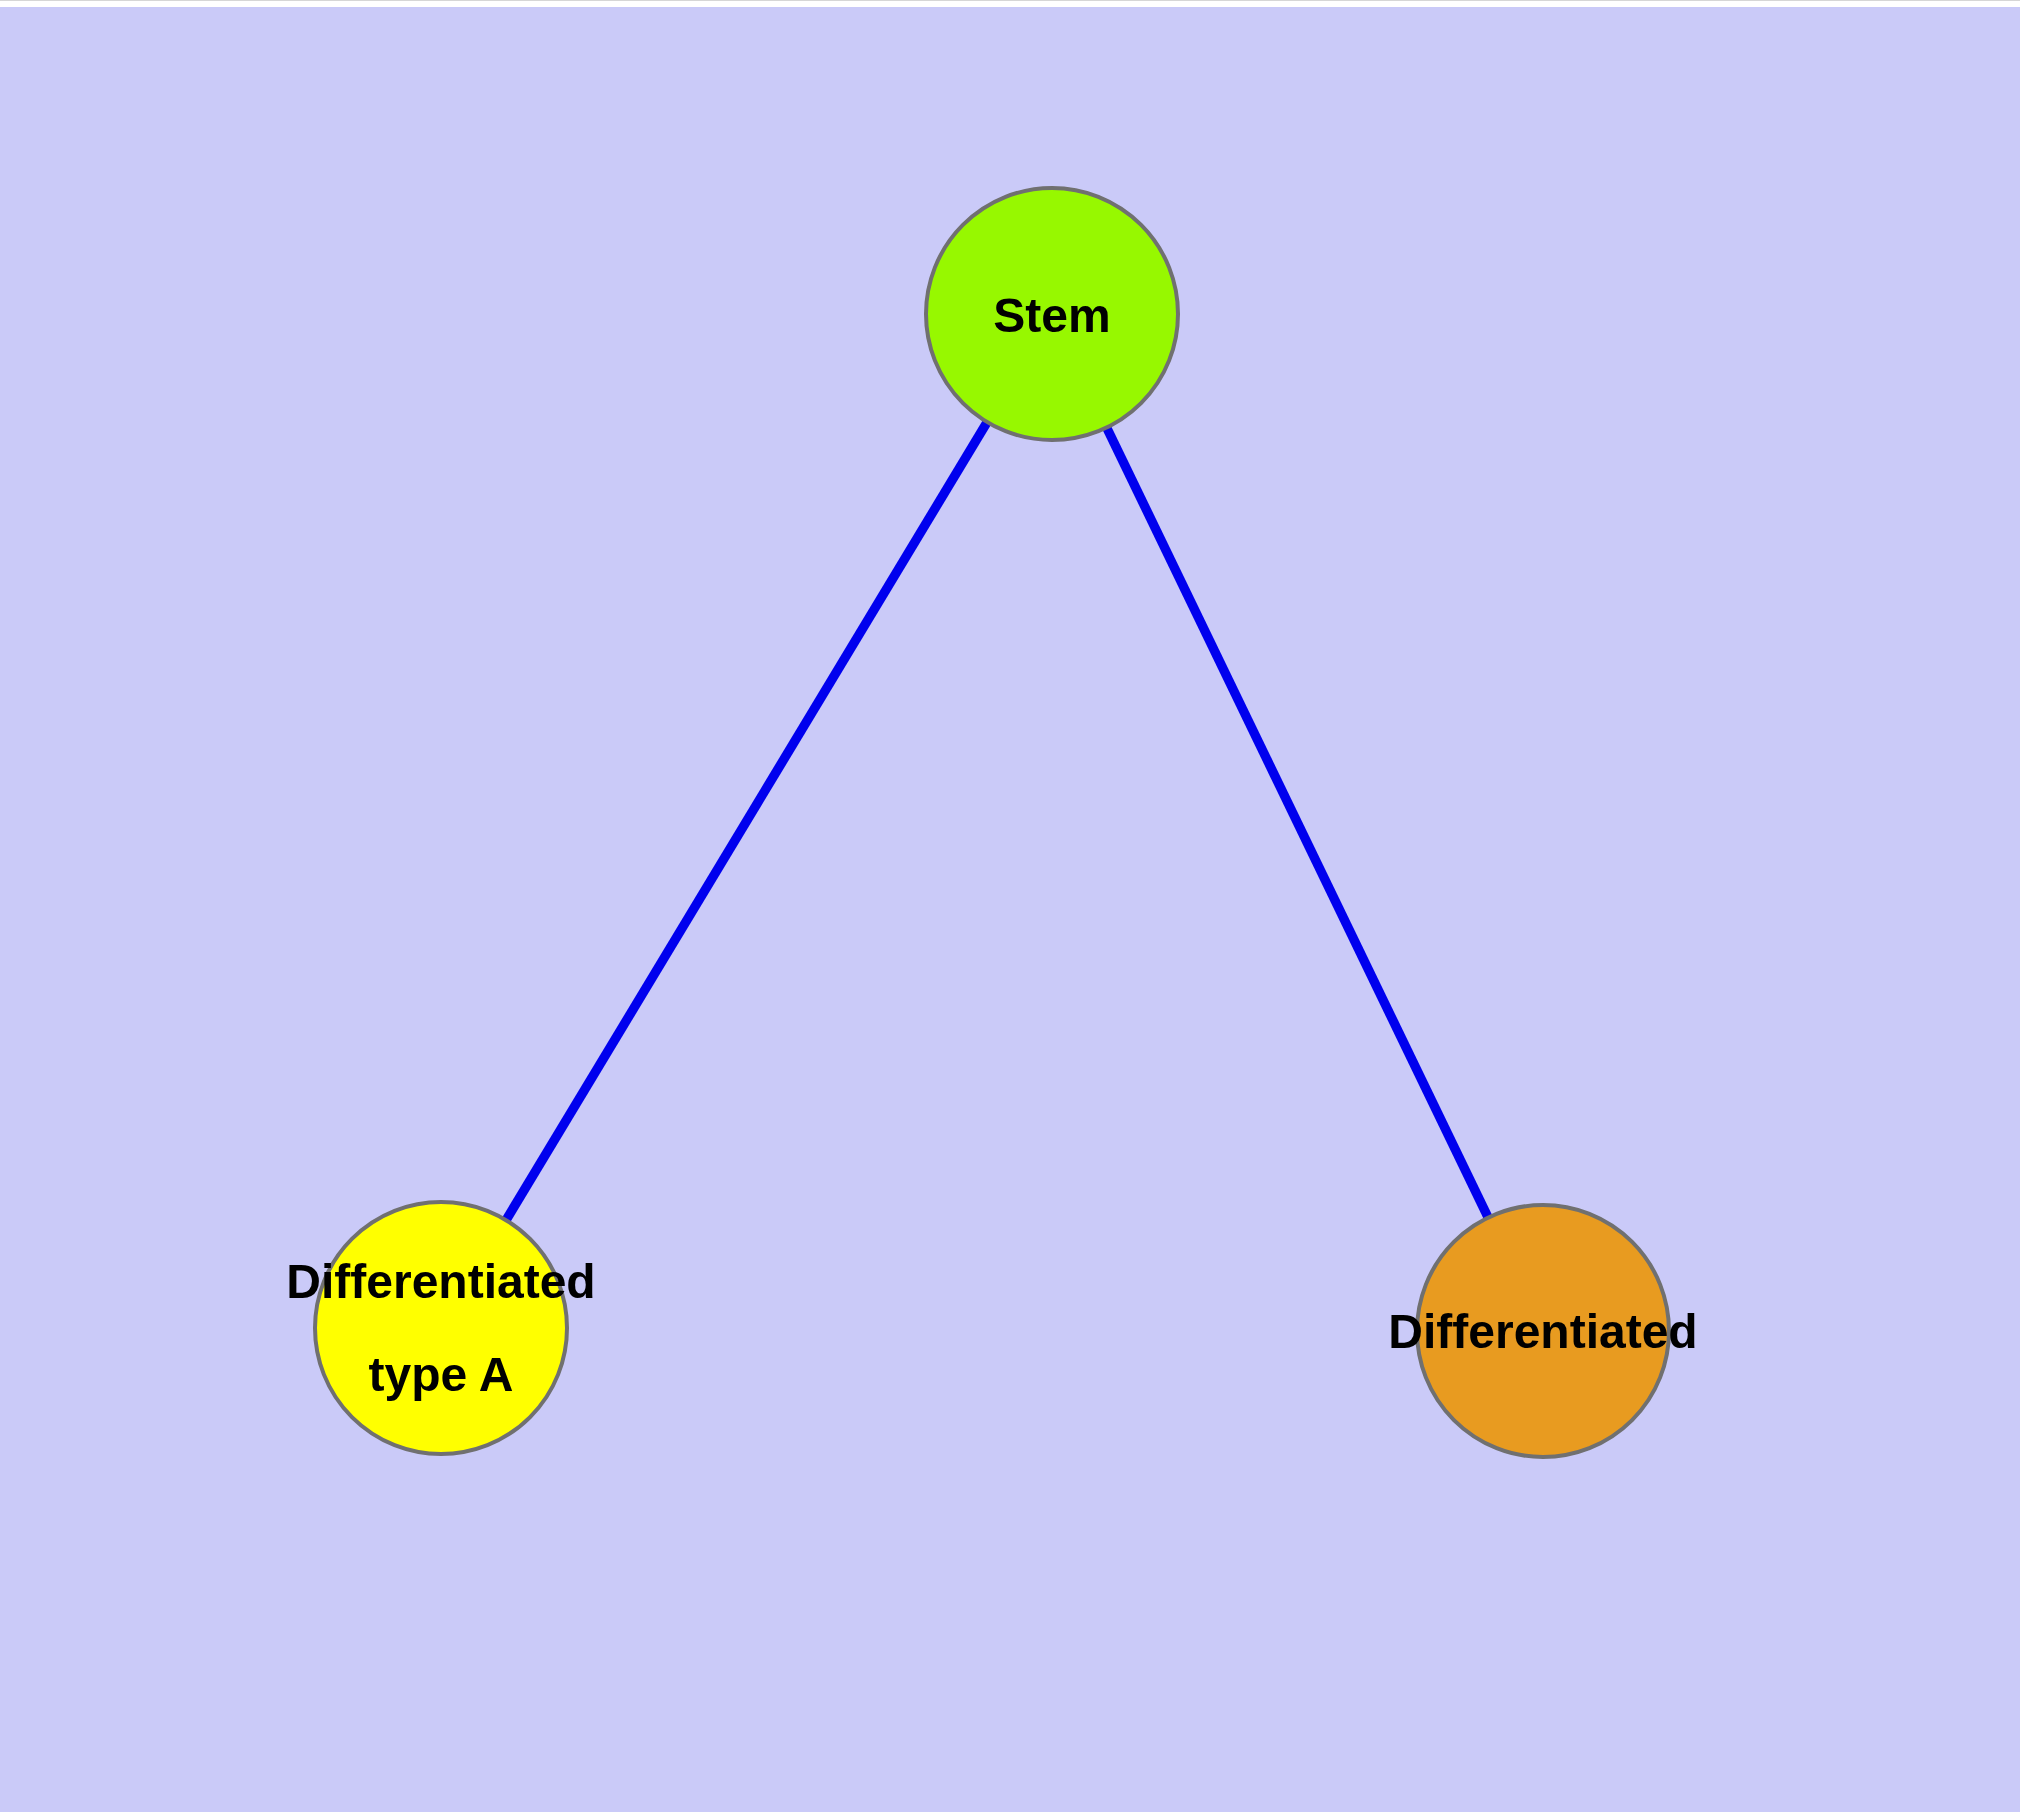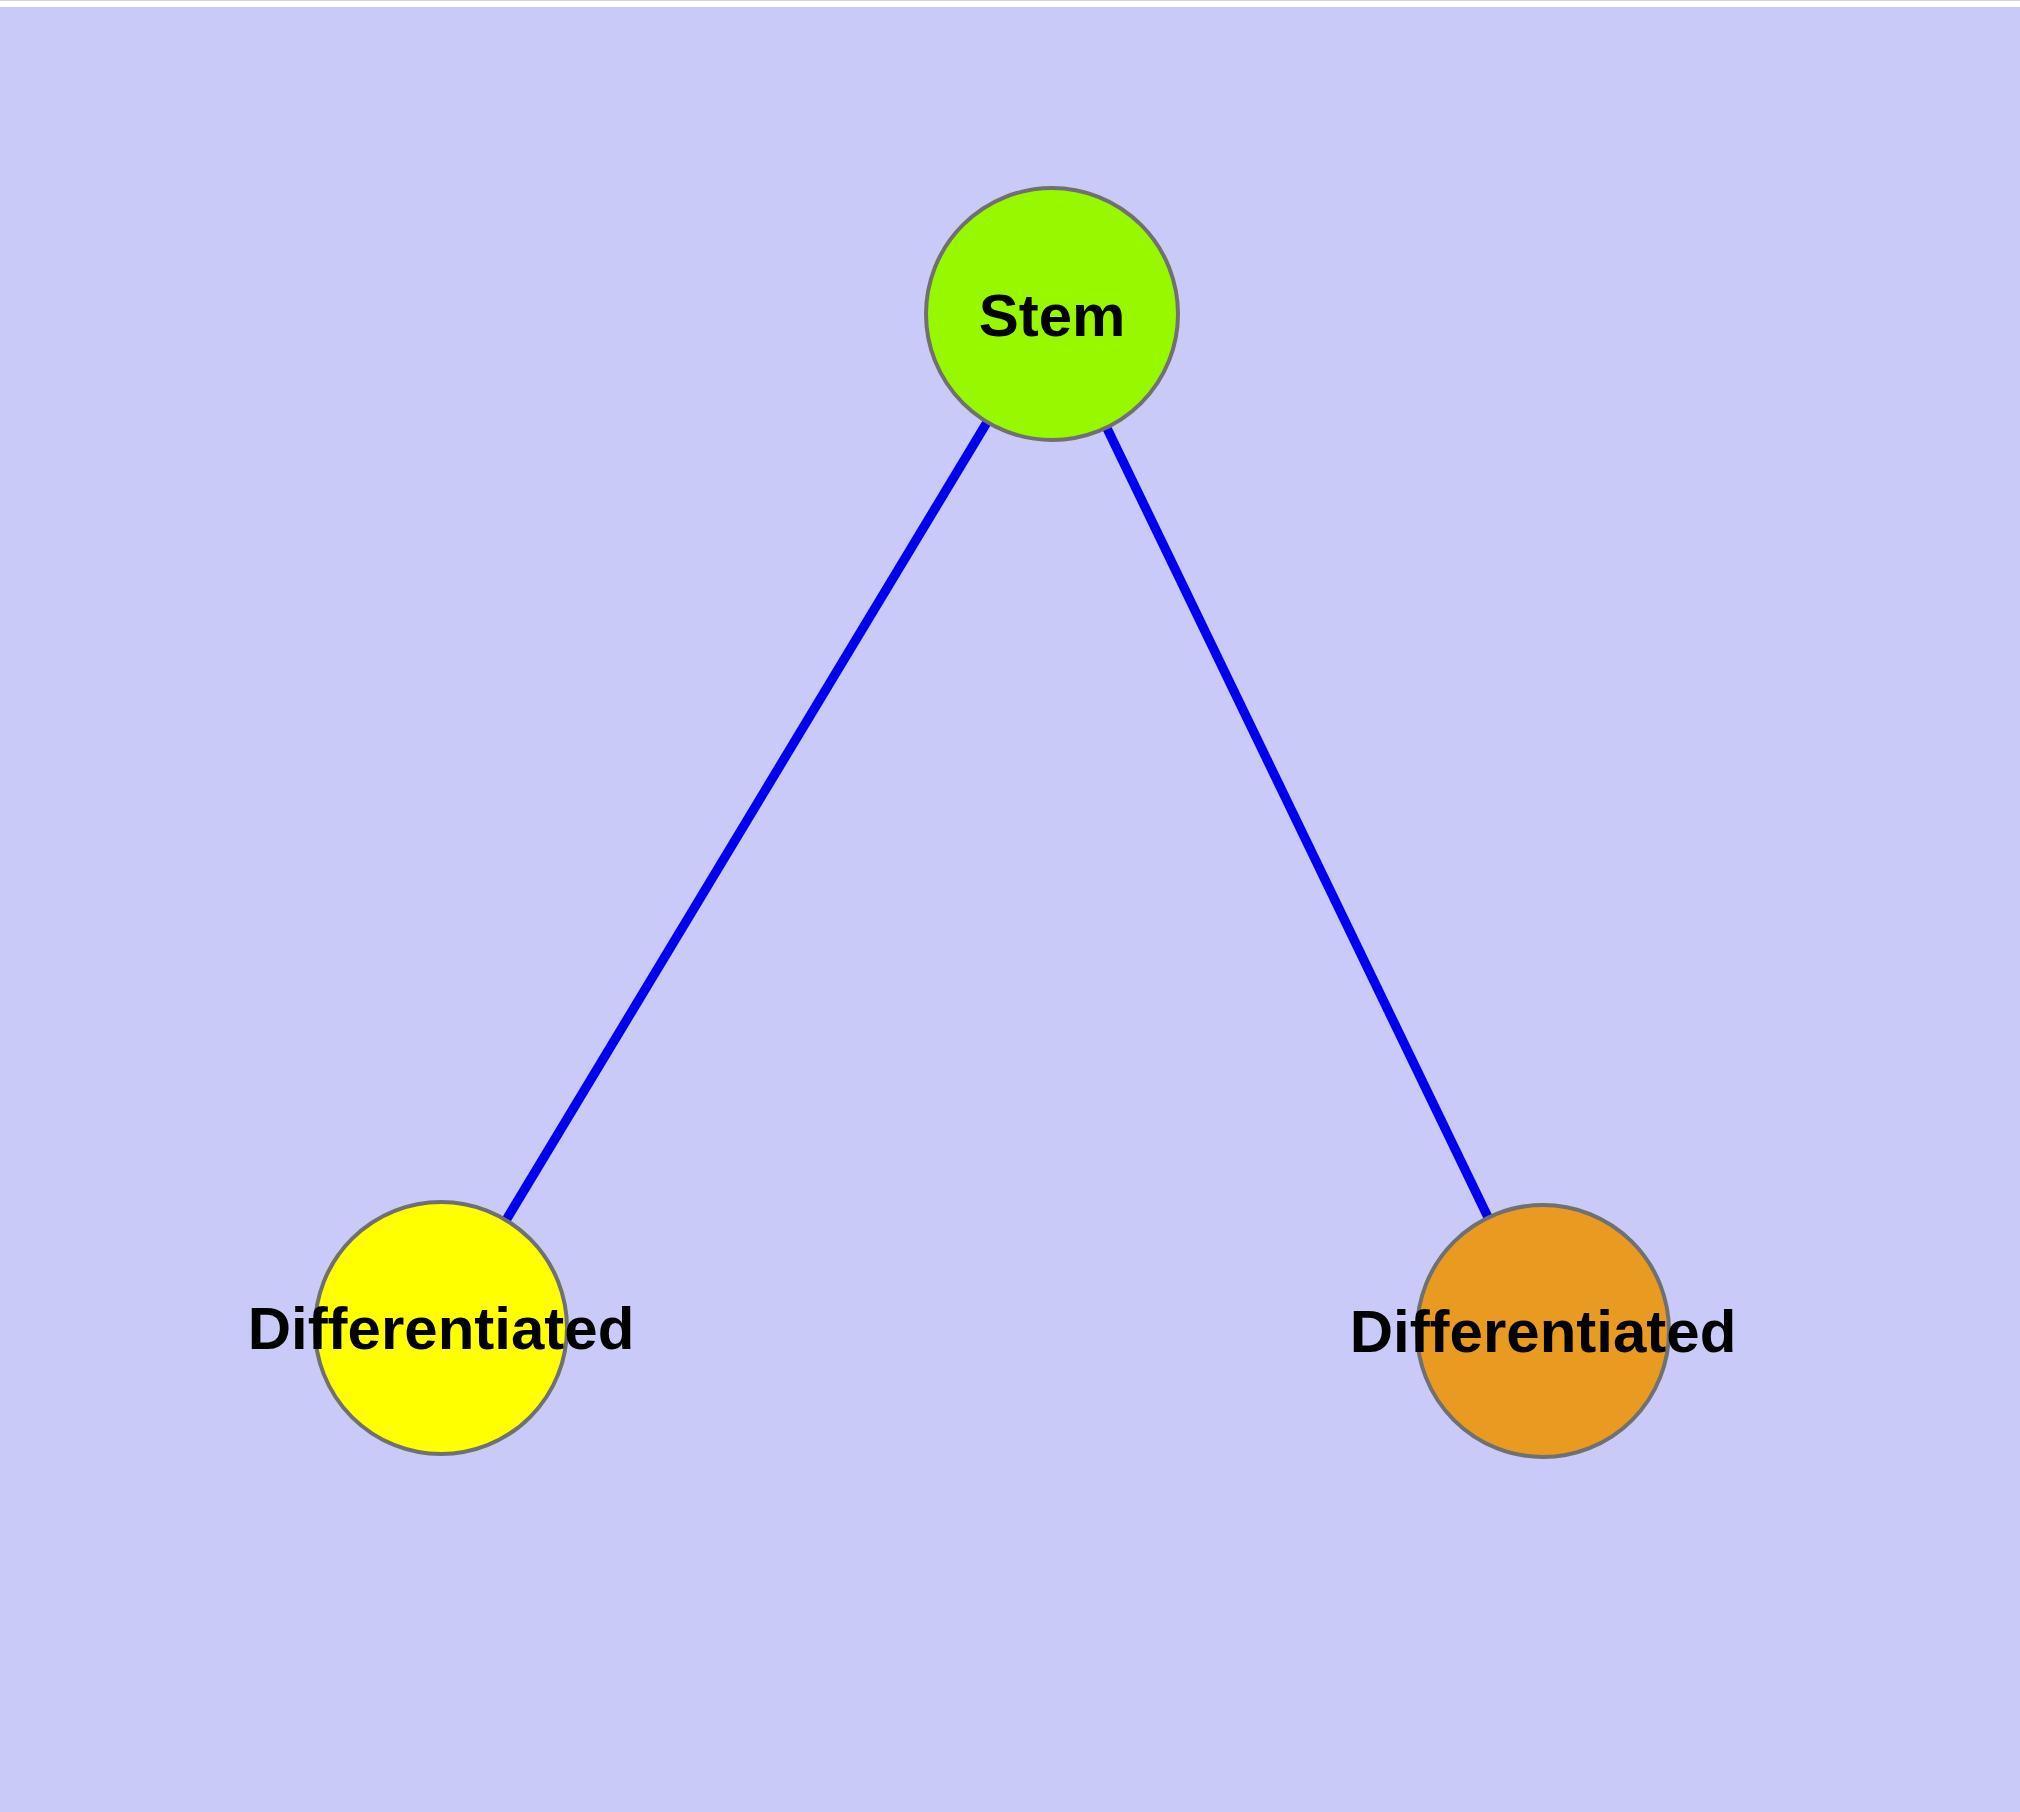--- a/index.html
+++ b/index.html
@@ -51,21 +51,21 @@
     box-sizing: border-box;
     z-index: 3;
   }
   .node-circle.stem   { left: 924px; top: 186px;  }
   .node-circle.type-a { left: 313px;  top: 1200px; }
   .node-circle.type-b { left: 1415px; top: 1203px; }
   .node-label {
     position: absolute;
     transform: translate(-50%, -50%);
     font-weight: bold;
-    font-size: 60px;
+    font-size: 48px;
     line-height: 93px;
     color: #000000;
     text-align: center;
     white-space: nowrap;
     z-index: 4;
   }
   .node-label.stem   { left: 1052px; top: 315px;  }
   .node-label.type-a { left: 441px;  top: 1328px; }
   .node-label.type-b { left: 1543px; top: 1331px; }
 </style>
@@ -82,18 +82,19 @@
 </svg>
 
 <div class="node-circle stem" style="background-color: rgb(151, 248, 0);"></div>
 <div class="node-circle type-a" style="background-color: rgb(255, 255, 0);"></div>
 <div class="node-circle type-b" style="background-color: rgb(232, 155, 32);"></div>
 
 <div class="node-label stem" style="color: rgb(0, 0, 0);">Stem</div>
 
 <div class="node-label type-a" style="color: rgb(0, 0, 0);">
   <div>Differentiated</div>
+  <div>type A</div>
 </div>
 
 <div class="node-label type-b" style="color: rgb(0, 0, 0);">
   <div>Differentiated</div>
 </div>
 
 
 </body></html>

